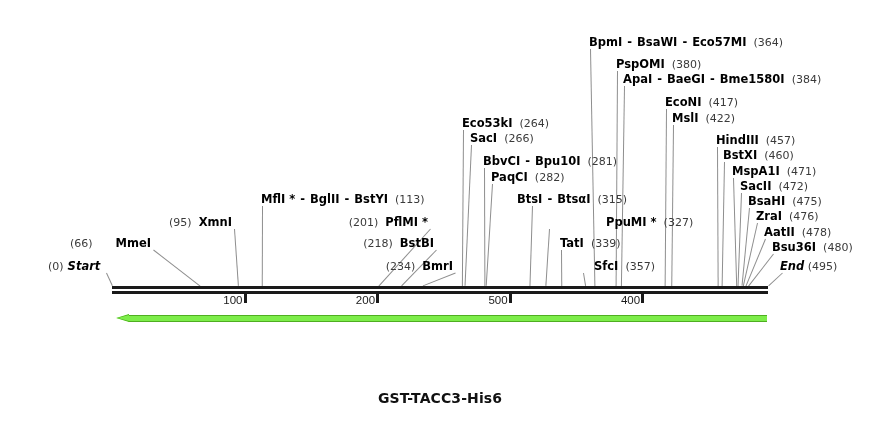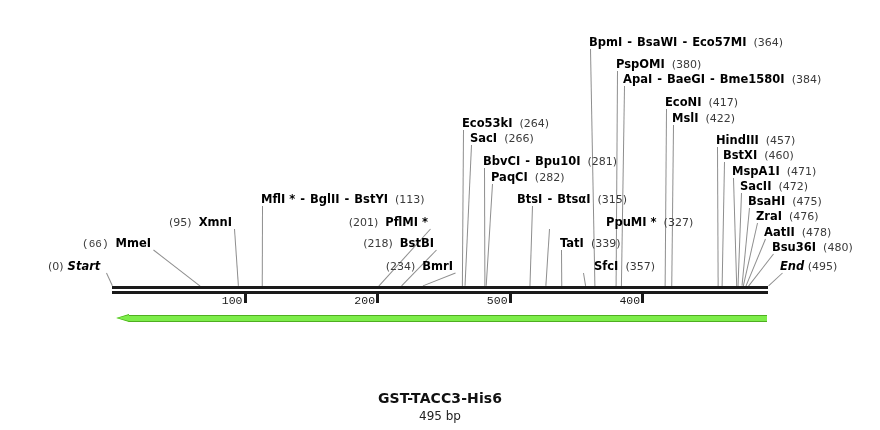--- a/index.html
+++ b/index.html
@@ -127,21 +127,21 @@
     position: absolute;
     width: 3px;
     background: #1a1a1a;
   }
   .ticklabel {
     position: absolute;
     font-size: 11.5px;
     color: #1a1a1a;
     white-space: nowrap;
     transform: translateX(-100%);
-    font-family: Liberation Mono, monospace;
+    font-family: Liberation Sans, sans-serif;
   }
 
   
   #orf {
     position: absolute;
   }
   #orf .orf-body {
     position: absolute;
     left: 12px;
     top: 0;
@@ -223,21 +223,21 @@
       <div class="leader" style="left: 733px; top: 178px; height: 108.047px; transform: rotate(-1.69394deg);"></div>
       <div class="leader" style="left: 741px; top: 193px; height: 93.0651px; transform: rotate(2.14347deg);"></div>
       <div class="leader" style="left: 749px; top: 208px; height: 78.3602px; transform: rotate(5.496deg);"></div>
       <div class="leader" style="left: 757px; top: 223px; height: 64.5761px; transform: rotate(12.6845deg);"></div>
       <div class="leader" style="left: 765px; top: 239px; height: 50.8959px; transform: rotate(22.5637deg);"></div>
       <div class="leader" style="left: 773px; top: 254px; height: 40.5334px; transform: rotate(37.8637deg);"></div>
       <div class="leader" style="left: 106px; top: 273px; height: 14.3178px; transform: rotate(-24.7751deg);"></div>
       <div class="leader" style="left: 782px; top: 273px; height: 19.105px; transform: rotate(47.1211deg);"></div>
     </div>
   <div id="labels">
-      <div class="enz right" style="left: 151px; top: 237px;"><span class="pos" style="margin-left: 0px; margin-right: 7px; font-family: Liberation Mono, monospace;">(66)</span><span>MmeI</span></div>
+      <div class="enz right" style="left: 151px; top: 237px;"><span class="pos" style="margin-left: 0px; margin-right: 23px;">(66)</span><span>MmeI</span></div>
       <div class="enz right" style="left: 232px; top: 216px;"><span class="pos" style="margin-left: 0px; margin-right: 7px;">(95)</span><span>XmnI</span></div>
       <div class="enz" style="left: 261px; top: 193px;"><span>MflI *</span><span class="sep"> - </span><span>BglII</span><span class="sep"> - </span><span>BstYI</span><span class="pos">(113)</span></div>
       <div class="enz right" style="left: 428px; top: 216px;"><span class="pos" style="margin-left: 0px; margin-right: 7px;">(201)</span><span>PflMI *</span></div>
       <div class="enz right" style="left: 434px; top: 237px; text-align: center;"><span class="pos" style="margin-left: 0px; margin-right: 7px;">(218)</span><span>BstBI</span></div>
       <div class="enz right" style="left: 453px; top: 260px;"><span class="pos" style="margin-left: 0px; margin-right: 7px;">(234)</span><span>BmrI</span></div>
       <div class="enz" style="left: 462px; top: 117px;"><span>Eco53kI</span><span class="pos">(264)</span></div>
       <div class="enz" style="left: 470px; top: 132px;"><span>SacI</span><span class="pos">(266)</span></div>
       <div class="enz" style="left: 483px; top: 155px;"><span>BbvCI</span><span class="sep"> - </span><span>Bpu10I</span><span class="pos">(281)</span></div>
       <div class="enz" style="left: 491px; top: 171px;"><span>PaqCI</span><span class="pos">(282)</span></div>
       <div class="enz" style="left: 517px; top: 193px;"><span>BtsI</span><span class="sep"> - </span><span>BtsαI</span><span class="pos">(315)</span></div>
@@ -277,16 +277,15 @@
     </div>
 
   <div id="orf" style="left: 116px; top: 315px; width: 651px; height: 9px;">
     <div class="orf-body" style="width: 639px;"></div>
     <div class="orf-head"></div>
     <div class="orf-head-edge"></div>
   </div>
 
   <div id="caption" style="top: 390px;">
     <div class="cap-title">GST-TACC3-His6</div>
-    <div class="cap-sub">495 bp</div>
   </div>
 
 </div>
 
 </body></html>

